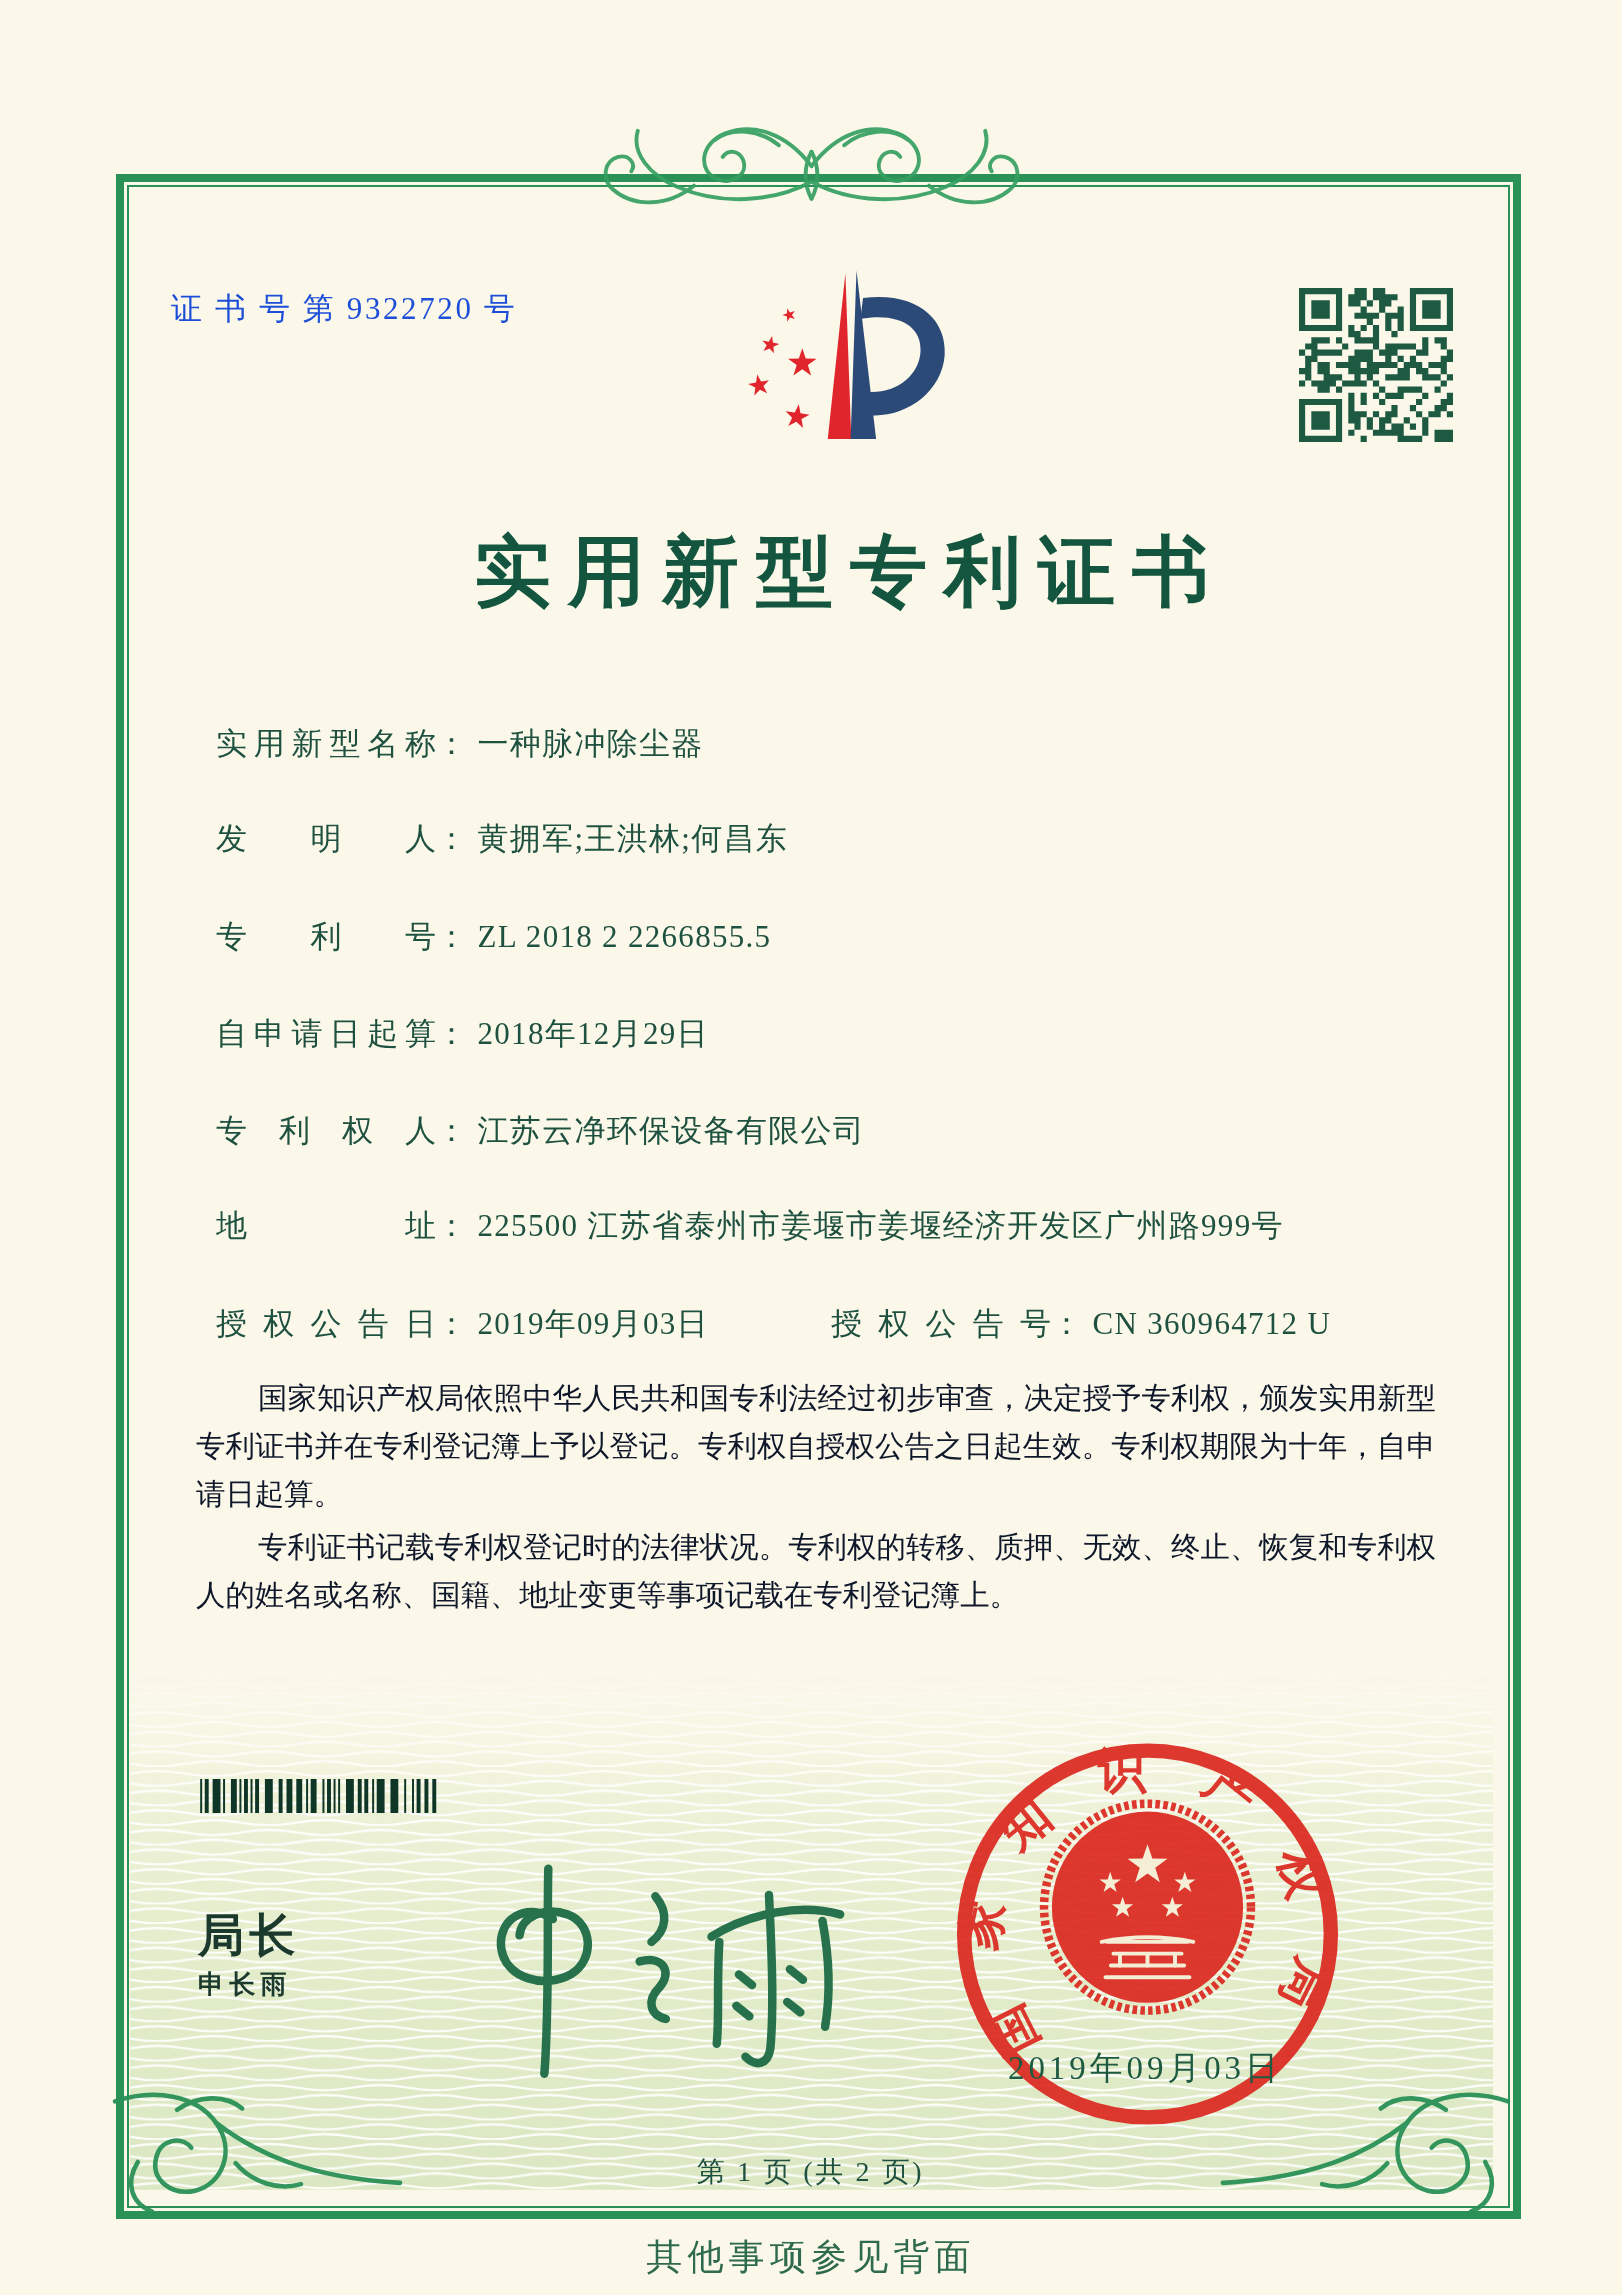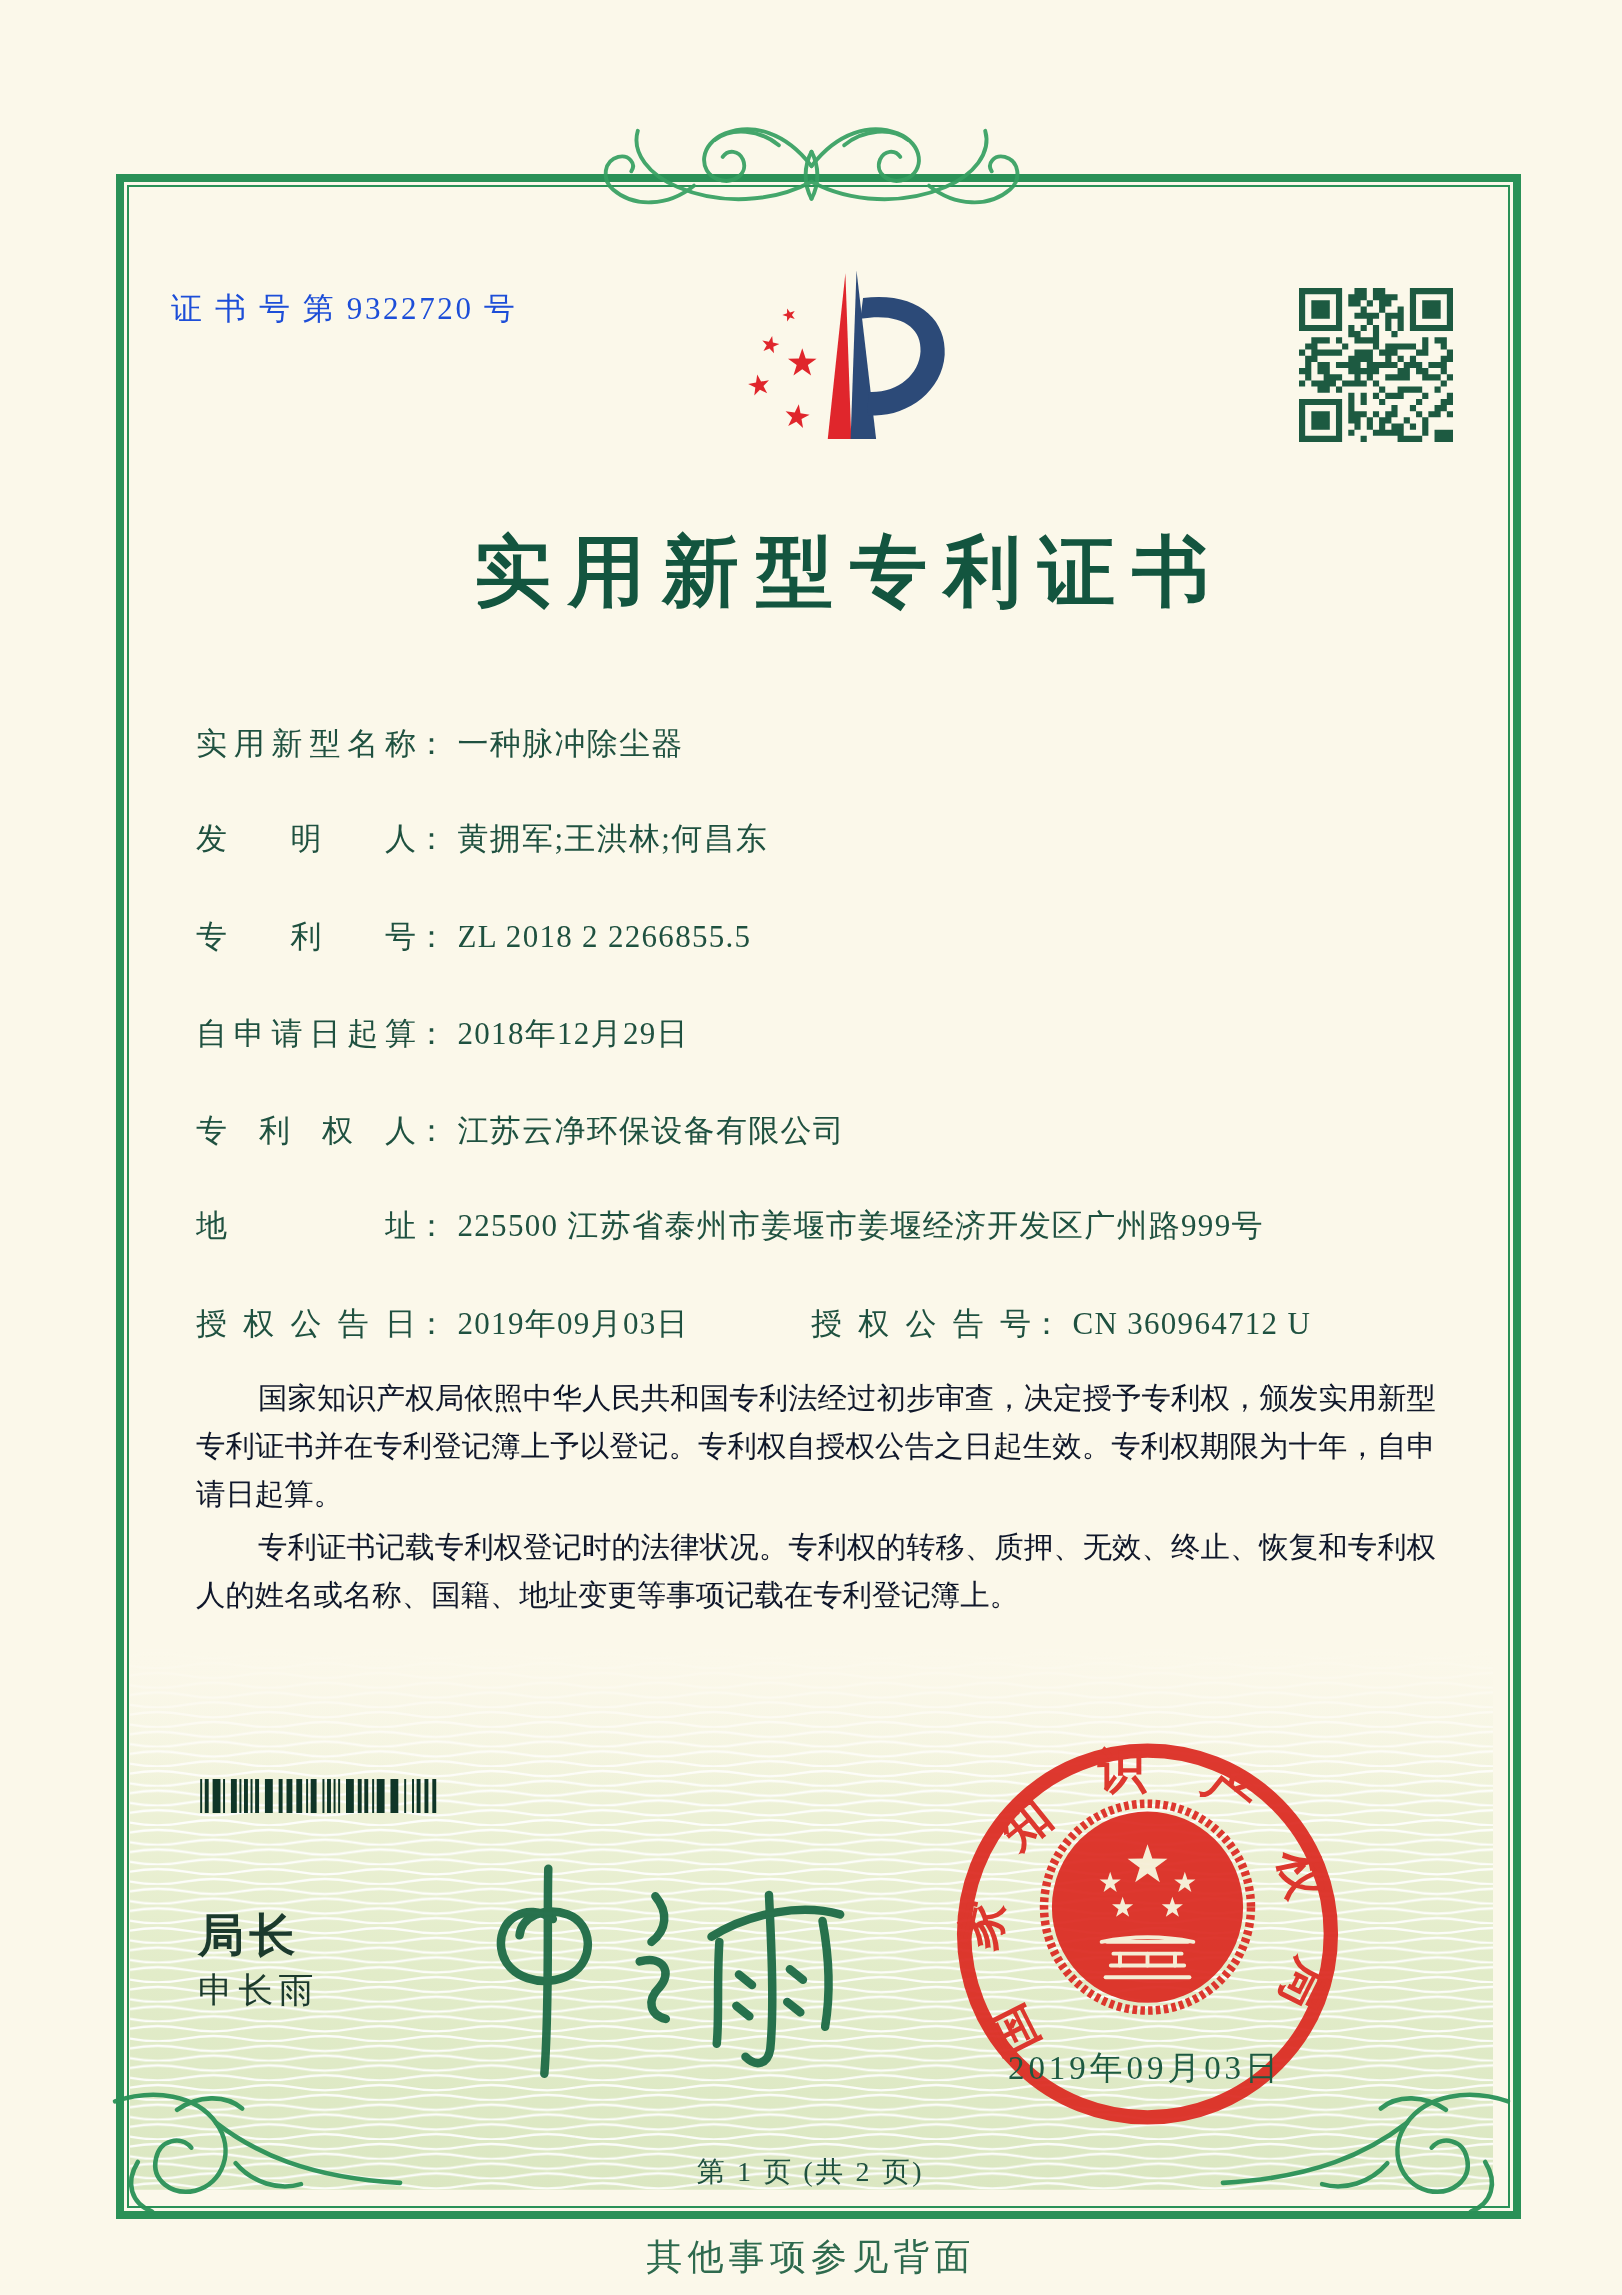--- a/index.html
+++ b/index.html
@@ -9,32 +9,32 @@
   
   #frame{left:116px;top:174px;width:1389px;height:2029px;border:8.5px solid #2a9157;z-index:2;}
   #frame-inner{position:absolute;left:2.6px;top:2.6px;right:2.6px;bottom:2.6px;border:2.6px solid #2a9157;}
   
   #cert-no{left:171px;top:288px;font-size:31px;color:#1d4ed8;letter-spacing:2.6px;z-index:4;}
   
   #title{left:0;top:521px;width:1622px;text-align:center;font-size:77px;font-weight:bold;
          color:#13553f;letter-spacing:17px;z-index:4;margin-left:39px;}
   
   .row{position:absolute;left:196px;font-size:31px;color:#1f5140;white-space:nowrap;z-index:4;}
-  .lbl{display:inline-block;width:220px;text-align:justify;text-align-last:justify;}
+  .lbl{display:inline-block;width:220px;text-align:justify;text-align-last:justify;margin-left:20px;}
   .colon{display:inline-block;margin-right:10.5px;}
   .val{letter-spacing:1.3px;}
   .grant2{position:absolute;left:615px;top:0;}
   
   #body-text{left:196px;top:1374px;width:1240px;z-index:4;}
   #body-text p{margin:0 0 5.2px 0;text-indent:62px;font-size:29.4px;line-height:48px;
                text-align:justify;color:#0f172a;}
   
   #officer-title{left:198px;top:1905px;font-size:46px;font-weight:bold;color:#1b3a2d;
                  font-family:"Liberation Sans","DejaVu Sans",sans-serif;z-index:5;letter-spacing:5.2px;}
-  #officer-name{left:198px;top:1967px;font-size:35px;font-weight:normal;color:#1b3a2d;
+  #officer-name{left:198px;top:1967px;font-size:26px;font-weight:bold;color:#1b3a2d;
                 font-family:"Liberation Sans","DejaVu Sans",sans-serif;z-index:5;letter-spacing:5.2px;}
   
   #seal-date{left:1008px;top:2046px;font-size:33px;color:#1d5a41;letter-spacing:3.9px;z-index:6;}
   
   #page-info{left:116px;top:2153px;width:1389px;text-align:center;font-size:28px;
              color:#1f5140;letter-spacing:2.6px;z-index:4;}
   #back-note{left:0;top:2233px;width:1622px;text-align:center;font-size:36px;
              color:#2e6a4e;letter-spacing:5.2px;z-index:4;}
   svg{display:block;}
   .z1{z-index:1;} .z3{z-index:3;} .z4{z-index:4;} .z5{z-index:5;}

